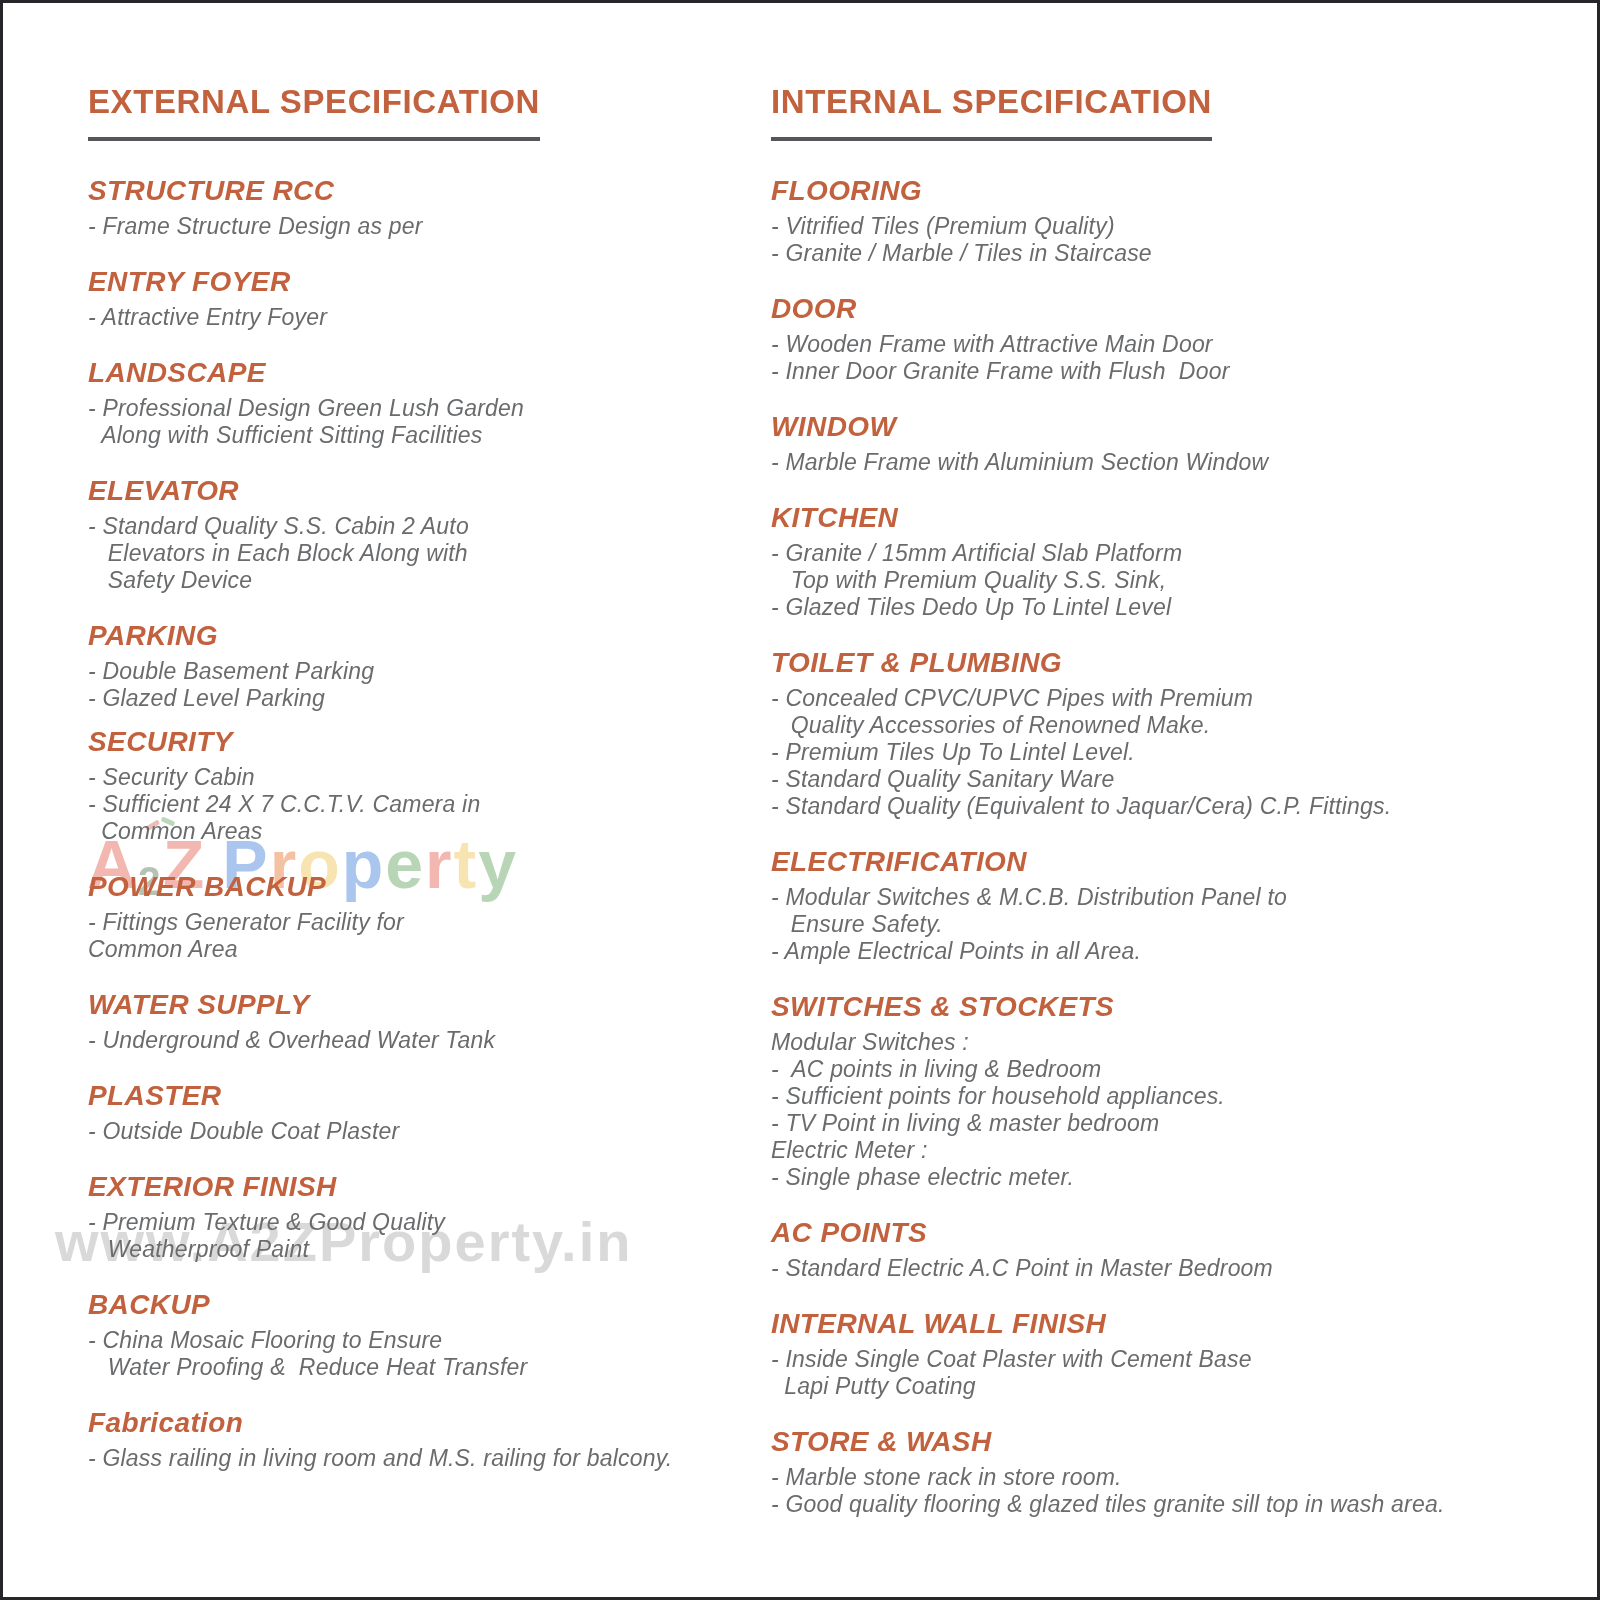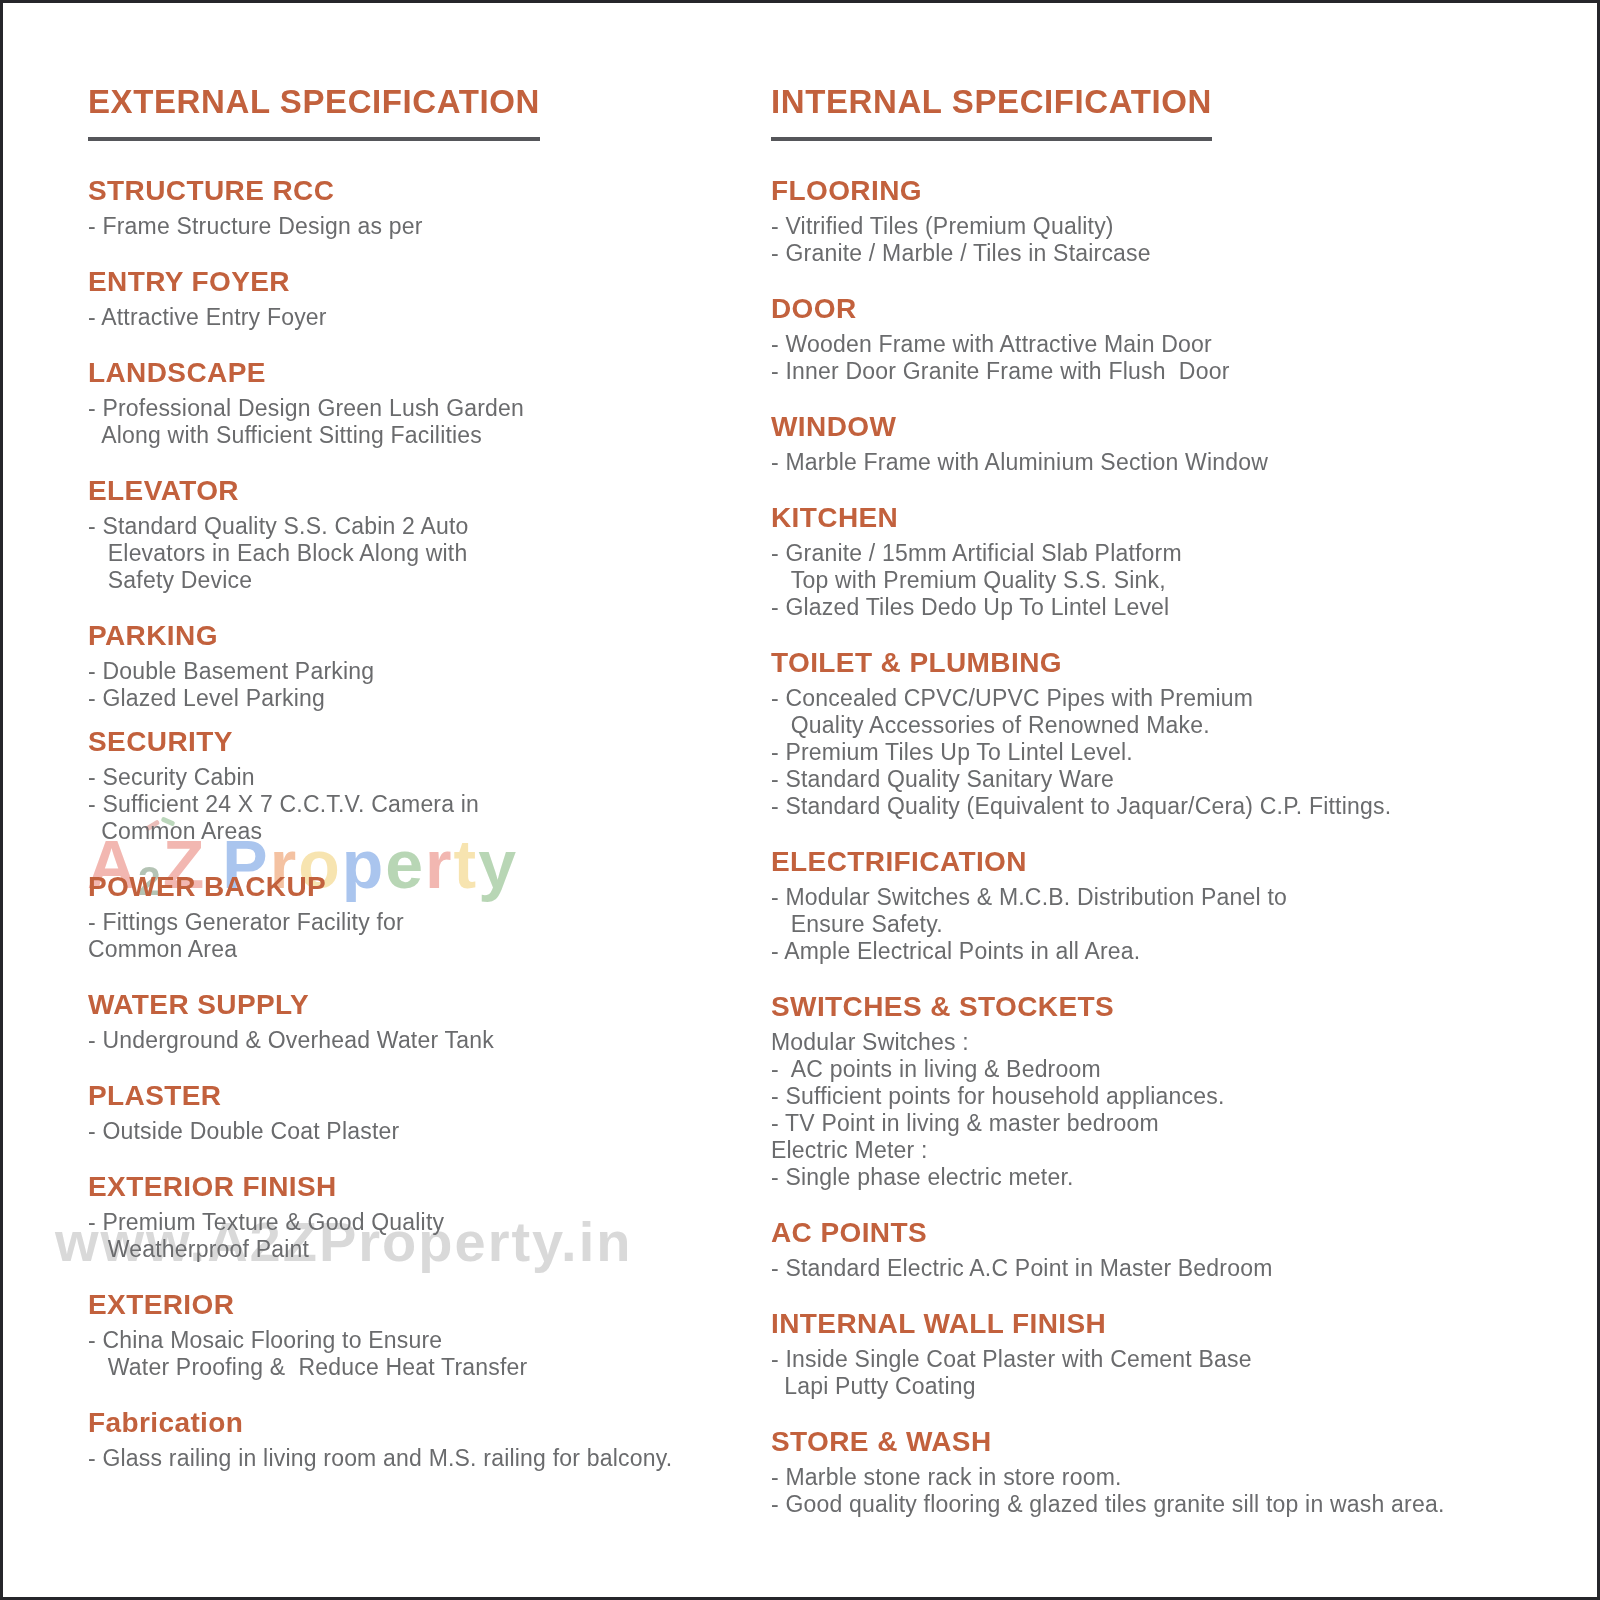--- a/index.html
+++ b/index.html
@@ -17,21 +17,21 @@
   }
   .col{position:absolute;top:80px;z-index:1;}
   .col-left{left:85px;width:665px;}
   .col-right{left:768px;width:812px;}
   .page-title{
     display:inline-block;margin:0 0 34px 0;
     font-size:33px;font-weight:bold;letter-spacing:.6px;
     color:var(--heading_orange);
     padding-bottom:16px;border-bottom:4px solid var(--underline_gray);
   }
-  .section{margin-bottom:26px;}
+  .section{margin-bottom:26px;font-style:italic;}
   .sec-heading{
     font-size:28px;font-weight:bold;letter-spacing:.4px;
     color:var(--heading_orange);line-height:31px;margin-bottom:7px;
   }
   .line{
     font-size:23px;color:var(--body_gray);line-height:27px;
     letter-spacing:.2px;white-space:pre-wrap;
   }
   
   [data-name="section-security"]{margin-top:-12px;}
@@ -130,21 +130,21 @@
       <div class="line" data-name="spec-line">- Outside Double Coat Plaster</div>
     </div>
 
     <div class="section" data-name="section-exterior-finish">
       <div class="sec-heading" data-name="section-heading">EXTERIOR FINISH</div>
       <div class="line" data-name="spec-line">- Premium Texture &amp; Good Quality</div>
       <div class="line" data-name="spec-line">   Weatherproof Paint</div>
     </div>
 
     <div class="section" data-name="section-terrace">
-      <div class="sec-heading" data-name="section-heading">EXTERIOR</div>
+      <div class="sec-heading" data-name="section-heading">BACKUP</div>
       <div class="line" data-name="spec-line">- China Mosaic Flooring to Ensure</div>
       <div class="line" data-name="spec-line">   Water Proofing &amp;  Reduce Heat Transfer</div>
     </div>
 
     <div class="section" data-name="section-fabrication">
       <div class="sec-heading" data-name="section-heading">Fabrication</div>
       <div class="line" data-name="spec-line">- Glass railing in living room and M.S. railing for balcony.</div>
     </div>
   </div>
 

